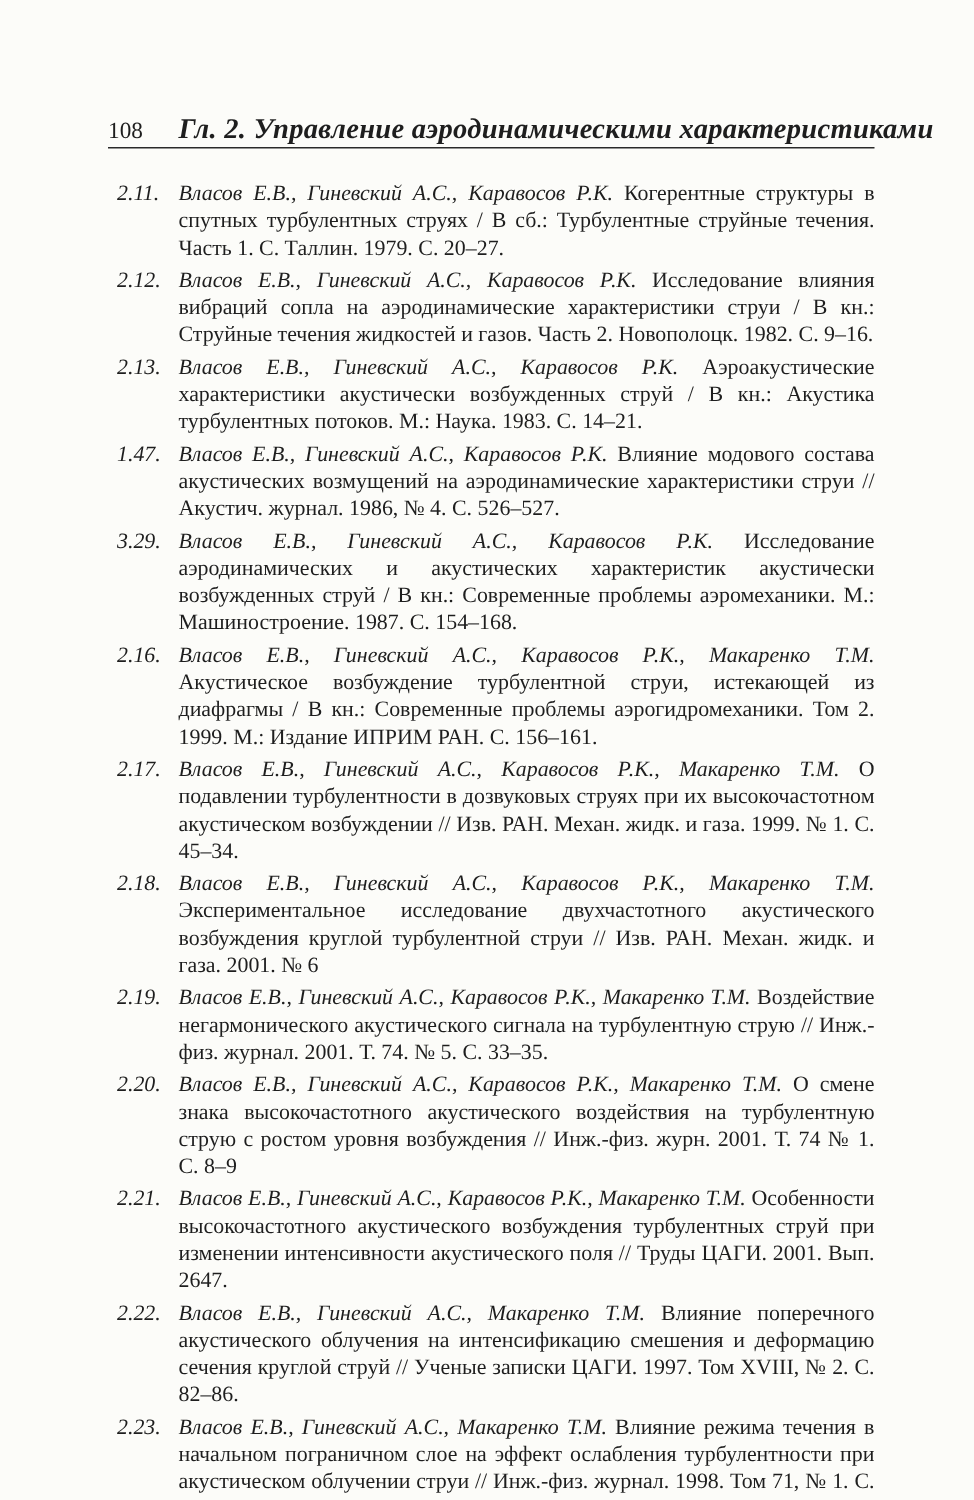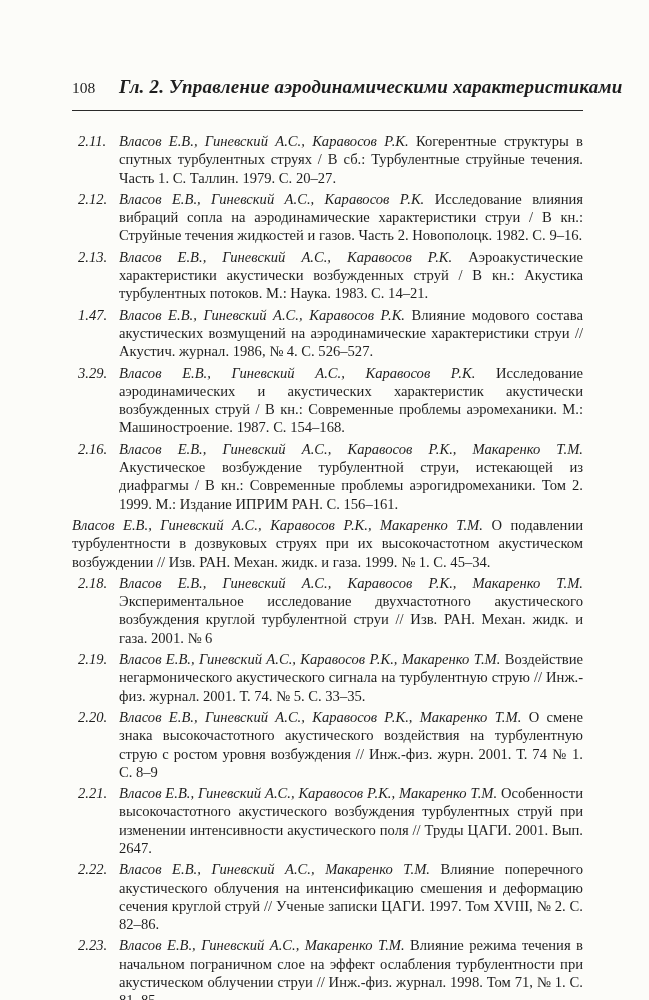--- a/index.html
+++ b/index.html
@@ -14,21 +14,21 @@
   .page {
     box-sizing: border-box;
     width: 649px;
     height: 1000px;
     padding: 76px 66px 0 72px;
   }
   .running-header {
     display: flex;
     align-items: baseline;
     border-bottom: 1.5px solid #2a2a2a;
-    padding-bottom: 12px;
+    padding-bottom: 0;
   }
   .pagenum {
     width: 47px;
     flex: none;
     font-size: 15.5px;
     font-weight: normal;
   }
   .chapter {
     font-size: 19px;
     font-weight: bold;
@@ -91,20 +91,21 @@
     <span class="ref-num">3.29.</span>
     <div class="ref-body"><span class="ref-authors">Власов Е.В., Гиневский А.С., Каравосов Р.К.</span> <span class="ref-text">Исследование аэродинамических и акустических характеристик акустически возбужденных струй / В кн.: Современные проблемы аэромеханики. М.: Машиностроение. 1987. С. 154–168.</span></div>
   </div>
 
   <div class="ref">
     <span class="ref-num">2.16.</span>
     <div class="ref-body"><span class="ref-authors">Власов Е.В., Гиневский А.С., Каравосов Р.К., Макаренко Т.М.</span> <span class="ref-text">Акустическое возбуждение турбулентной струи, истекающей из диафрагмы / В кн.: Современные проблемы аэрогидромеханики. Том 2. 1999. М.: Издание ИПРИМ РАН. С. 156–161.</span></div>
   </div>
 
   <div class="ref">
+    <span class="ref-num">2.17.</span>
     <div class="ref-body"><span class="ref-authors">Власов Е.В., Гиневский А.С., Каравосов Р.К., Макаренко Т.М.</span> <span class="ref-text">О подавлении турбулентности в дозвуковых струях при их высокочастотном акустическом возбуждении // Изв. РАН. Механ. жидк. и газа. 1999. № 1. С. 45–34.</span></div>
   </div>
 
   <div class="ref">
     <span class="ref-num">2.18.</span>
     <div class="ref-body"><span class="ref-authors">Власов Е.В., Гиневский А.С., Каравосов Р.К., Макаренко Т.М.</span> <span class="ref-text">Экспериментальное исследование двухчастотного акустического возбуждения круглой турбулентной струи // Изв. РАН. Механ. жидк. и газа. 2001. № 6</span></div>
   </div>
 
   <div class="ref">
     <span class="ref-num">2.19.</span>

